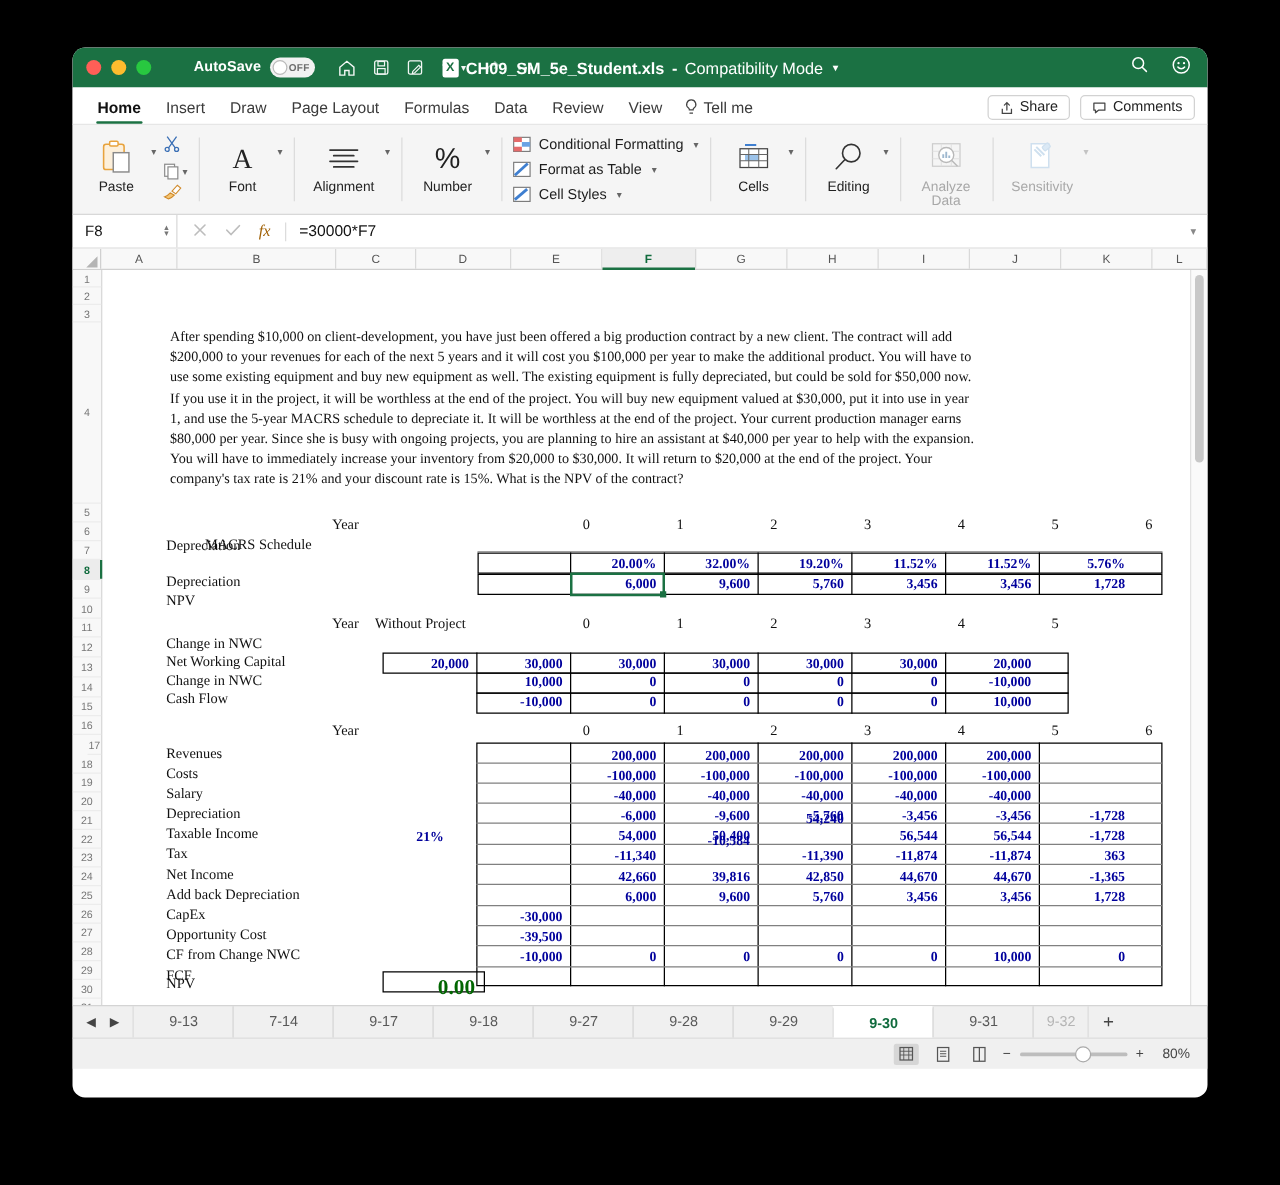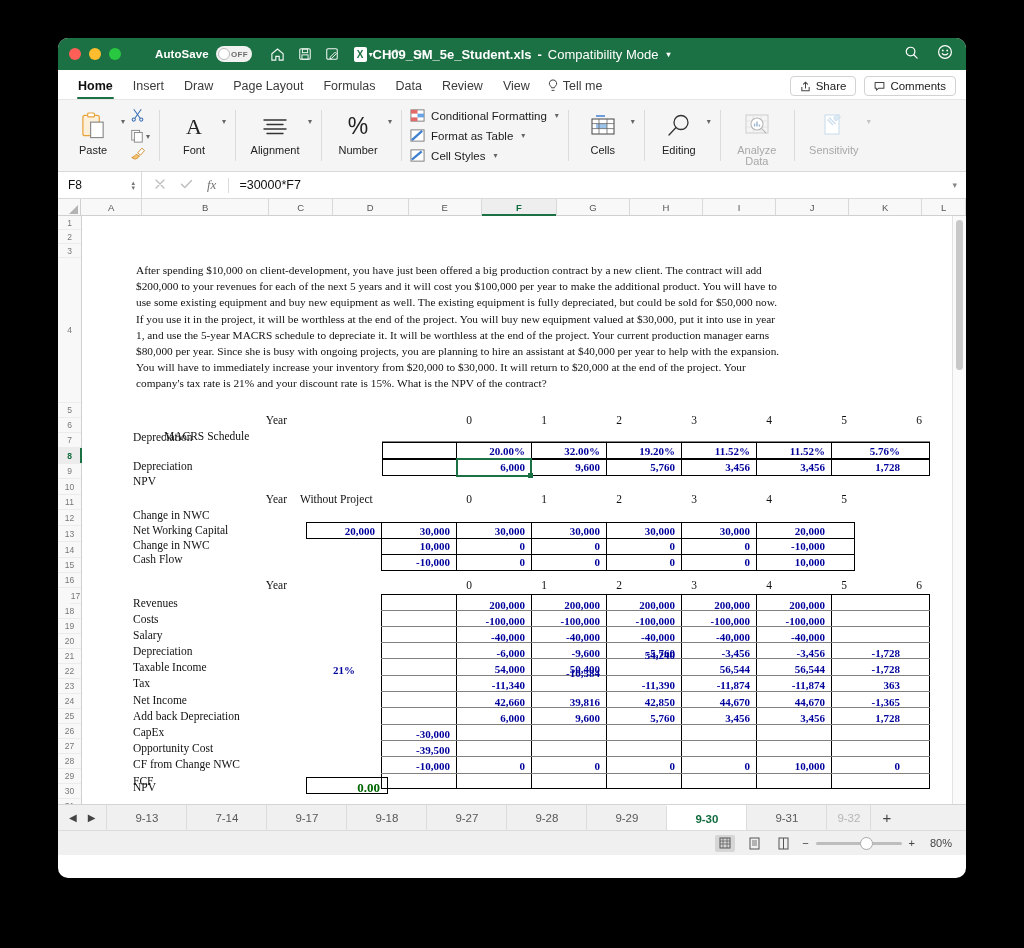--- a/index.html
+++ b/index.html
@@ -96,21 +96,21 @@
   .fbar {
     height: 27px; background: #fff; display: flex; align-items: center;
     border-bottom: 1px solid #d9d9d9; font-size: 12px;
   }
   .namebox {
     width: 84px; height: 100%; display: flex; align-items: center; justify-content: space-between;
     padding: 0 6px 0 10px; border-right: 1px solid #d9d9d9; color: #111;
   }
   .spin { display: flex; flex-direction: column; line-height: 5px; font-size: 7px; color: #777; }
   .fbtns { display: flex; gap: 14px; padding: 0 12px; color: #bdbdbd; align-items: center; }
-  .fx { font-style: italic; font-family: "Liberation Serif", serif; color: #737373; font-size: 13px; }
+  .fx { font-style: italic; font-family: "Liberation Serif", serif; color: #a16207; font-size: 13px; }
   .fsep { width: 1px; height: 15px; background: #dcdcdc; }
   .finput { flex: 1; padding-left: 10px; color: #111; font-size: 12.5px; }
   .fcollapse { color: #888; font-size: 9px; padding-right: 9px; }
 
   
   .gridwrap { position: relative; height: 605px; background: #fff; overflow: hidden; }
   .colhead {
     height: 17px; background: #f8f8f8; display: flex; border-bottom: 1px solid #d0d0d0;
     position: relative;
   }
@@ -153,21 +153,21 @@
   .box { position: absolute; border: 1px solid #000; }
   .boxg { position: absolute; border-top: 1px solid #808080; }
   .vline { position: absolute; width: 1px; background: #000; }
   .selbox {
     position: absolute; border: 2px solid #1b7143;
   }
   .selbox .handle {
     position: absolute; right: -3px; bottom: -3px; width: 5px; height: 5px; background: #1b7143;
   }
   .npvbox { position: absolute; border: 1px solid #000; }
-  .npvnum { font-size: 13px; color: #006600; font-weight: 600; text-align: right; }
+  .npvnum { font-size: 17px; color: #006600; font-weight: 600; text-align: right; }
   .vscroll {
     position: absolute; right: 0; top: 17px; bottom: 0; width: 14px;
     background: #fafafa; border-left: 1px solid #e2e2e2;
   }
   .vthumb { position: absolute; left: 3px; right: 3px; top: 4px; height: 150px; background: #c8c8c8; border-radius: 4px; }
 
   
   .tabbar {
     height: 26px; background: #f0f0f0; display: flex; align-items: stretch;
     border-top: 1px solid #d4d4d4;

